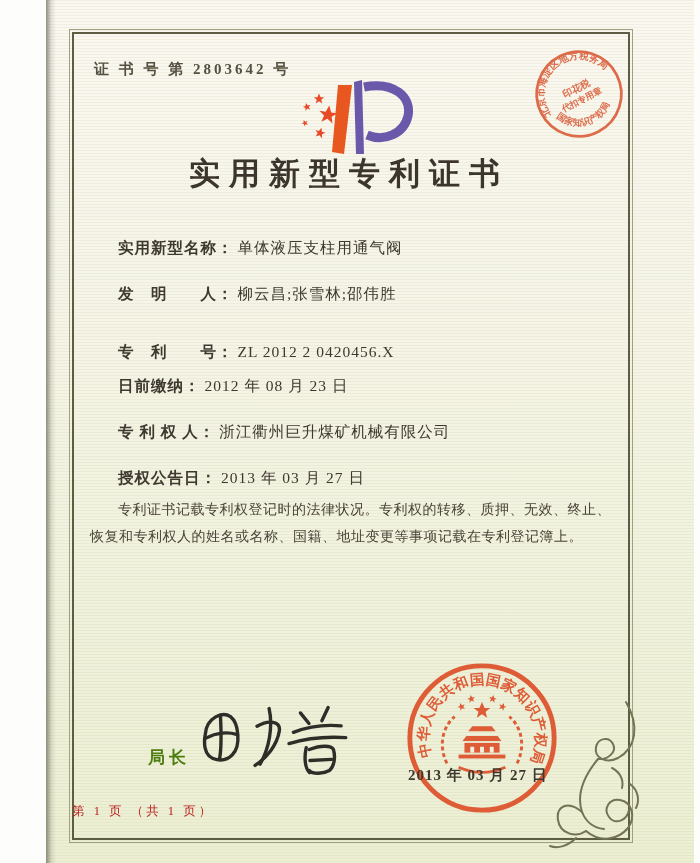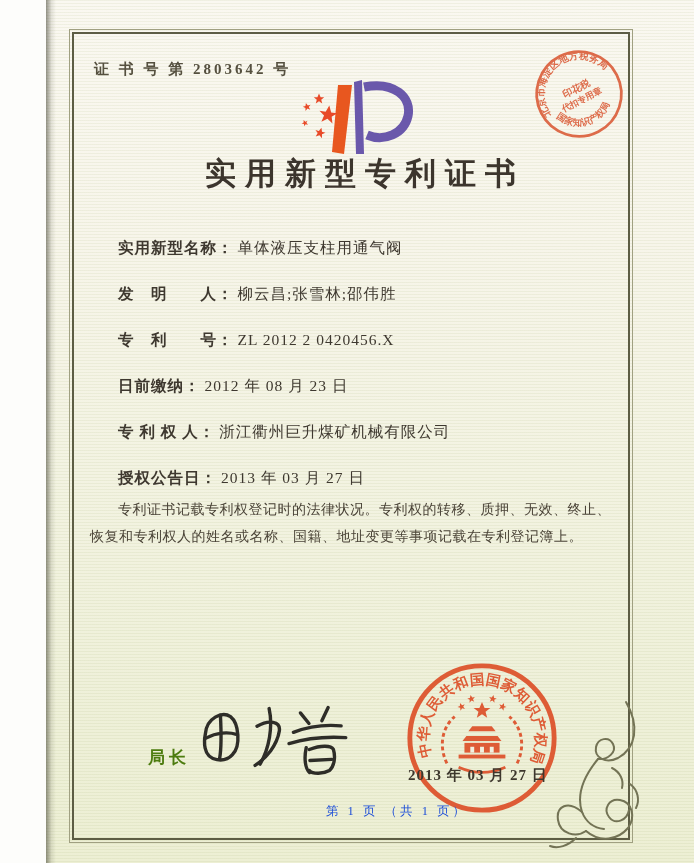--- a/index.html
+++ b/index.html
@@ -11,40 +11,40 @@
       repeating-linear-gradient(180deg, rgba(150,165,95,0.10) 0 1px, rgba(0,0,0,0) 1px 3px),
       linear-gradient(180deg,#faf8f1 0%,#f7f5ea 28%,#f3f3e2 55%,#eef0d8 85%,#edefd4 100%);
   }
   .spine{position:absolute;left:46px;top:0;width:10px;height:863px;
     background:linear-gradient(90deg, rgba(60,60,45,0.55), rgba(60,60,45,0.12) 55%, rgba(0,0,0,0));}
   .frame{position:absolute;left:72px;top:32px;width:554px;height:804px;
     border:2px solid #5d5d44; outline:1px solid #a0a081; outline-offset:2px;}
   .cert-no{position:absolute;left:94px;top:60px;font-size:15px;letter-spacing:3px;
     color:#55503f;font-weight:600;}
   .logo{position:absolute;left:282px;top:78px;width:146px;height:82px;}
-  .title{position:absolute;left:88px;top:153px;width:554px;text-align:center;
+  .title{position:absolute;left:72px;top:153px;width:554px;text-align:center;
     font-size:31px;font-weight:700;letter-spacing:9px;color:#3c352d;}
   .fields{position:absolute;left:94px;top:238px;width:470px;}
   .field-row{position:absolute;left:0;white-space:nowrap;font-size:15.5px;color:#3e382f;margin-left:24px;}
   .field-row .lbl{font-weight:600;letter-spacing:1px;}
   .field-row .val{letter-spacing:1px;margin-left:4px;}
   .bodytext{position:absolute;left:90px;top:497px;width:524px;font-size:14px;
     line-height:26.5px;color:#4a4337;letter-spacing:0.5px;}
   .bodytext p{margin:0;text-indent:2em;}
   .director{position:absolute;left:148px;top:746px;font-size:17px;letter-spacing:4px;
     color:#4d7c0f;font-weight:600;}
   .sig{position:absolute;left:196px;top:698px;width:170px;height:92px;transform:rotate(-3deg);}
   .seal{position:absolute;left:404px;top:660px;width:156px;height:156px;opacity:0.92;}
   .seal-date{position:absolute;left:408px;top:766px;width:170px;font-size:15px;
     font-weight:600;color:#3d372d;letter-spacing:1px;z-index:5;}
   .taxstamp{position:absolute;left:533px;top:46px;width:92px;height:96px;
     transform:rotate(-27deg);opacity:0.85;}
   .flourish{position:absolute;left:546px;top:688px;width:100px;height:172px;}
-  .footer{position:absolute;left:72px;top:803px;width:554px;text-align:center;
-    font-size:12.5px;letter-spacing:3px;color:#1d4ed8;margin-left:48px;}
+  .footer{position:absolute;left:72px;top:803px;width:554px;
+    font-size:12.5px;letter-spacing:3px;color:#b91c1c;}
 </style>
 </head>
 <body>
 
 <svg width="0" height="0" style="position:absolute" aria-hidden="true">
   <defs>
     <path id="star5" d="M0,-10 L2.94,-3.09 L9.51,-3.09 L4.05,1.18 L5.88,8.09 L0,4 L-5.88,8.09 L-4.05,1.18 L-9.51,-3.09 L-2.94,-3.09 Z"></path>
   </defs>
 </svg>
 
@@ -68,21 +68,21 @@
 
   <div class="title">实用新型专利证书</div>
 
   <div class="fields">
     <div class="field-row" style="top:0">
       <span class="lbl">实用新型名称：</span><span class="val">单体液压支柱用通气阀</span>
     </div>
     <div class="field-row" style="top:46px">
       <span class="lbl">发　明　　人：</span><span class="val">柳云昌;张雪林;邵伟胜</span>
     </div>
-    <div class="field-row" style="top:92px">
+    <div class="field-row" style="top:104px">
       <span class="lbl">专　利　　号：</span><span class="val">ZL 2012 2 0420456.X</span>
     </div>
     <div class="field-row" style="top:138px">
       <span class="lbl">日前缴纳：</span><span class="val">2012 年 08 月 23 日</span>
     </div>
     <div class="field-row" style="top:184px">
       <span class="lbl">专 利 权 人：</span><span class="val">浙江衢州巨升煤矿机械有限公司</span>
     </div>
     <div class="field-row" style="top:230px">
       <span class="lbl">授权公告日：</span><span class="val">2013 年 03 月 27 日</span>

